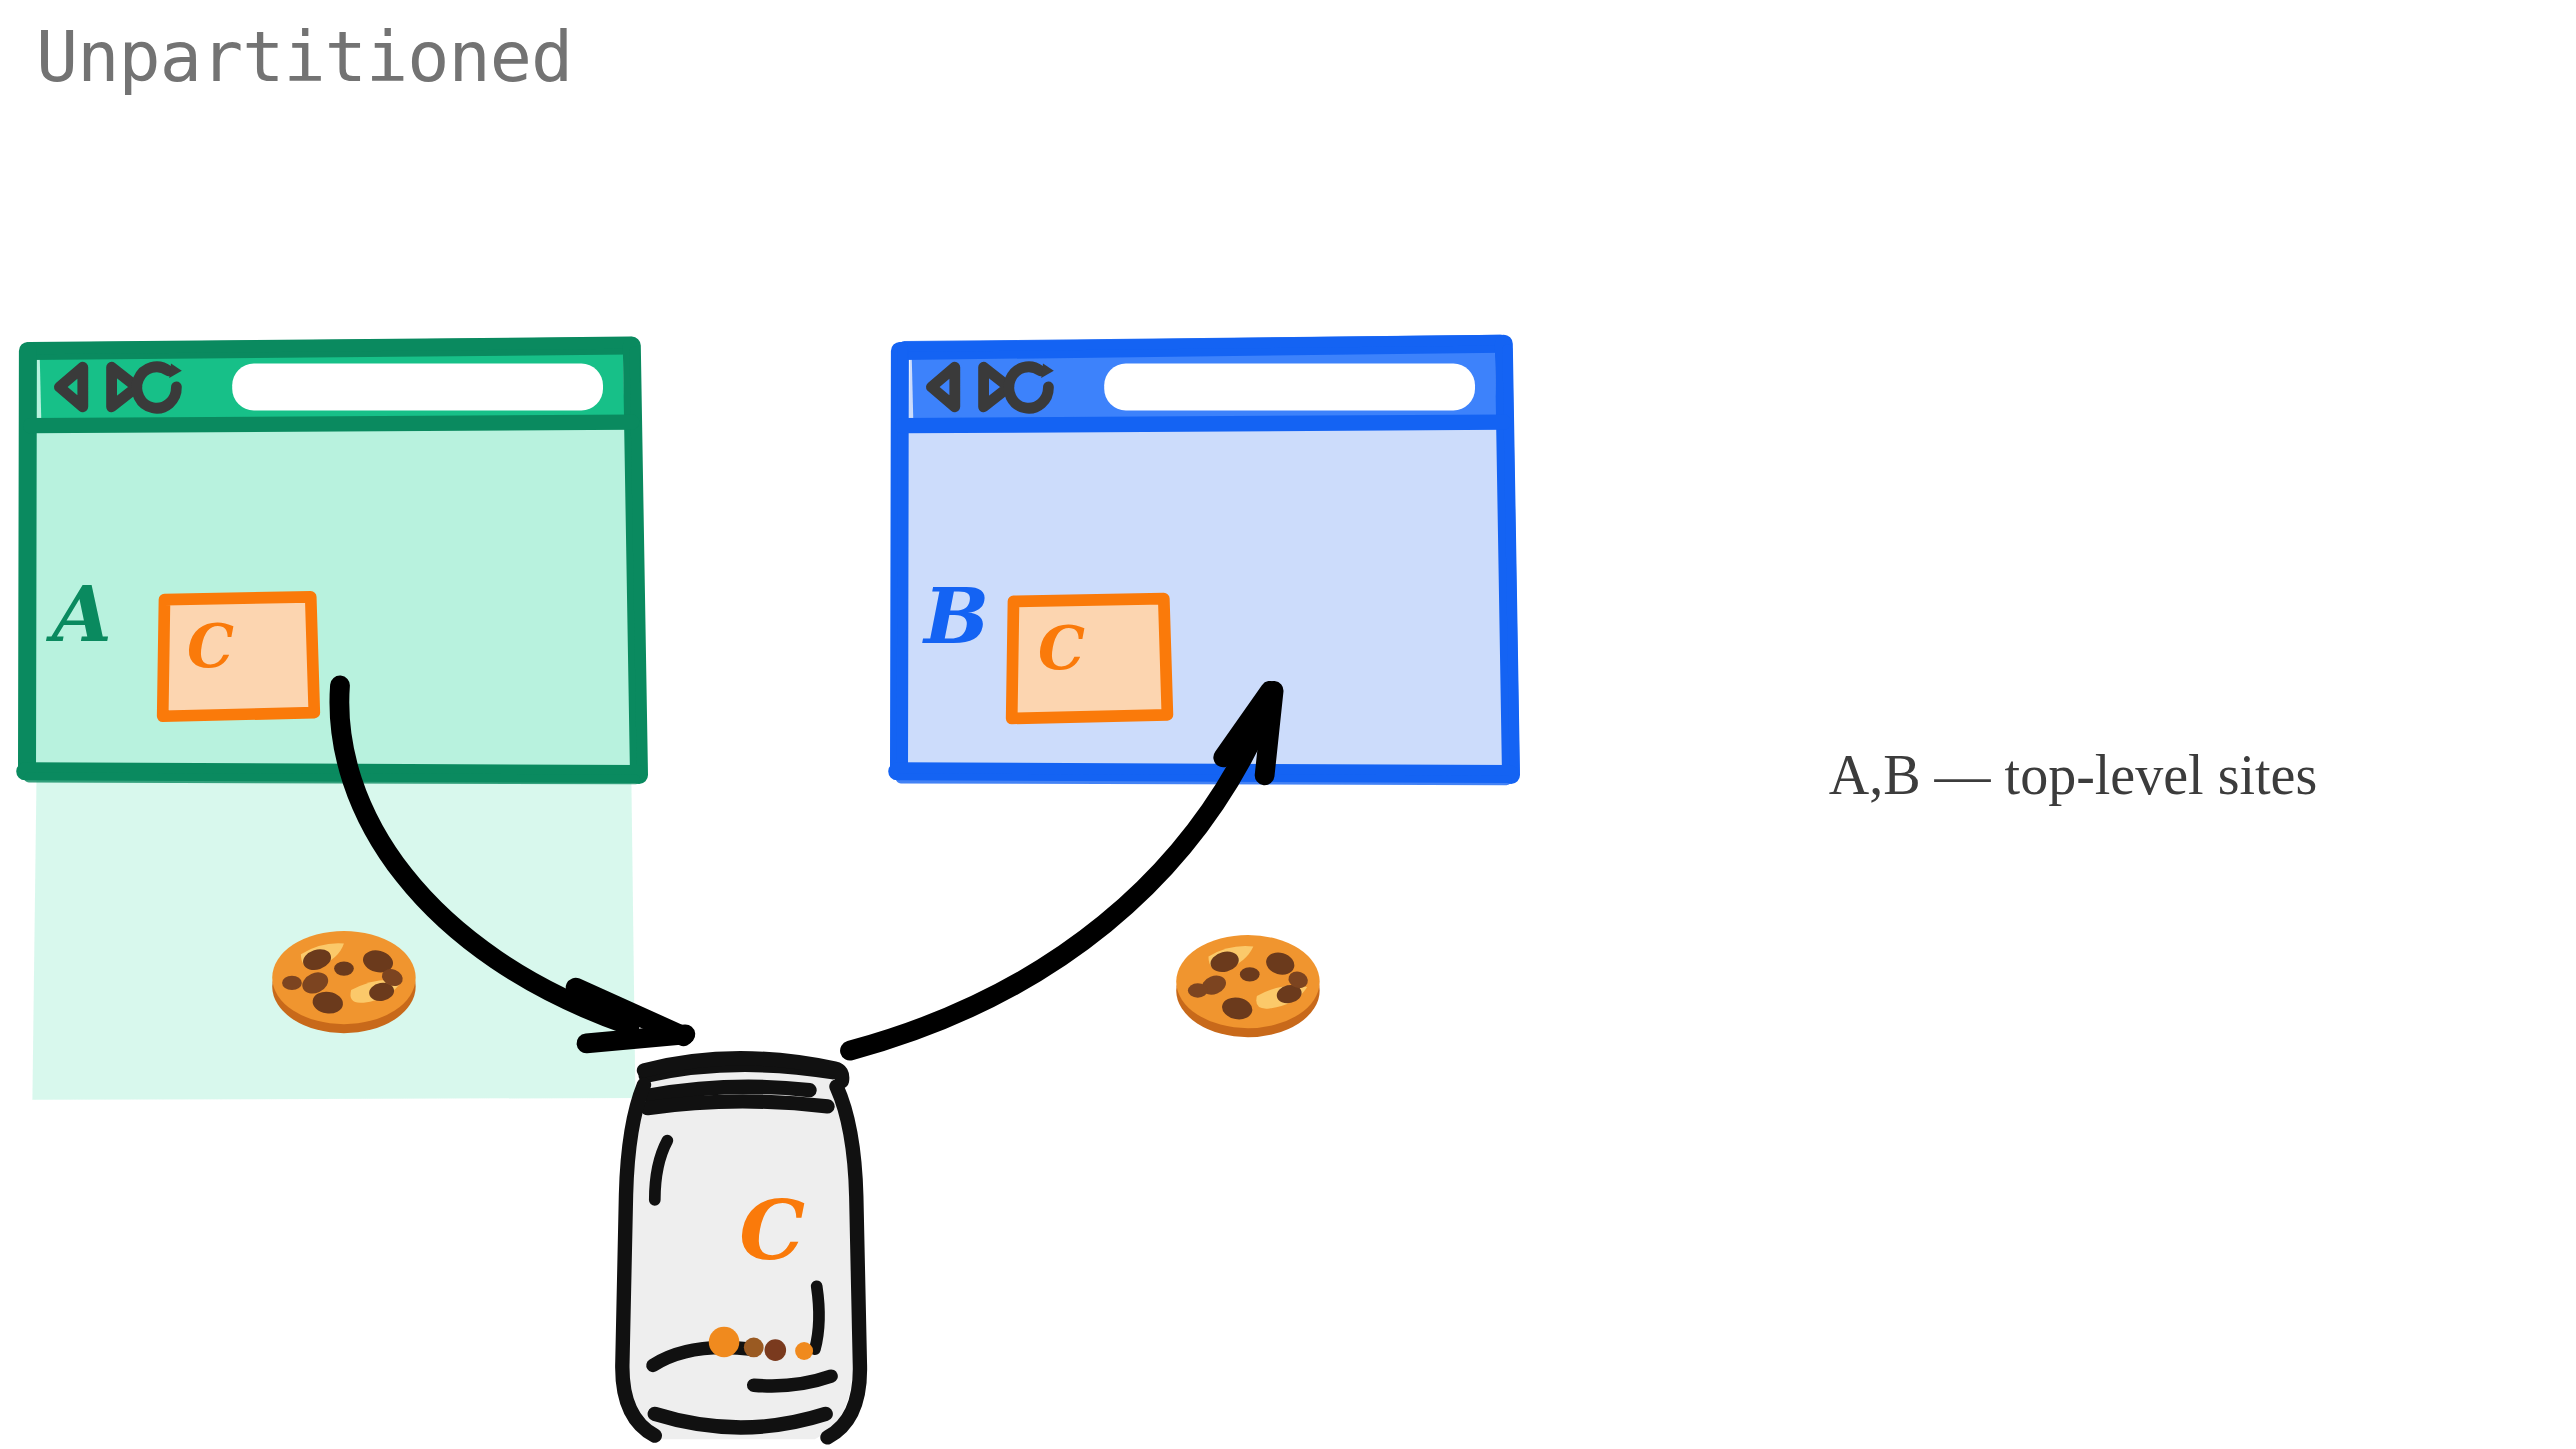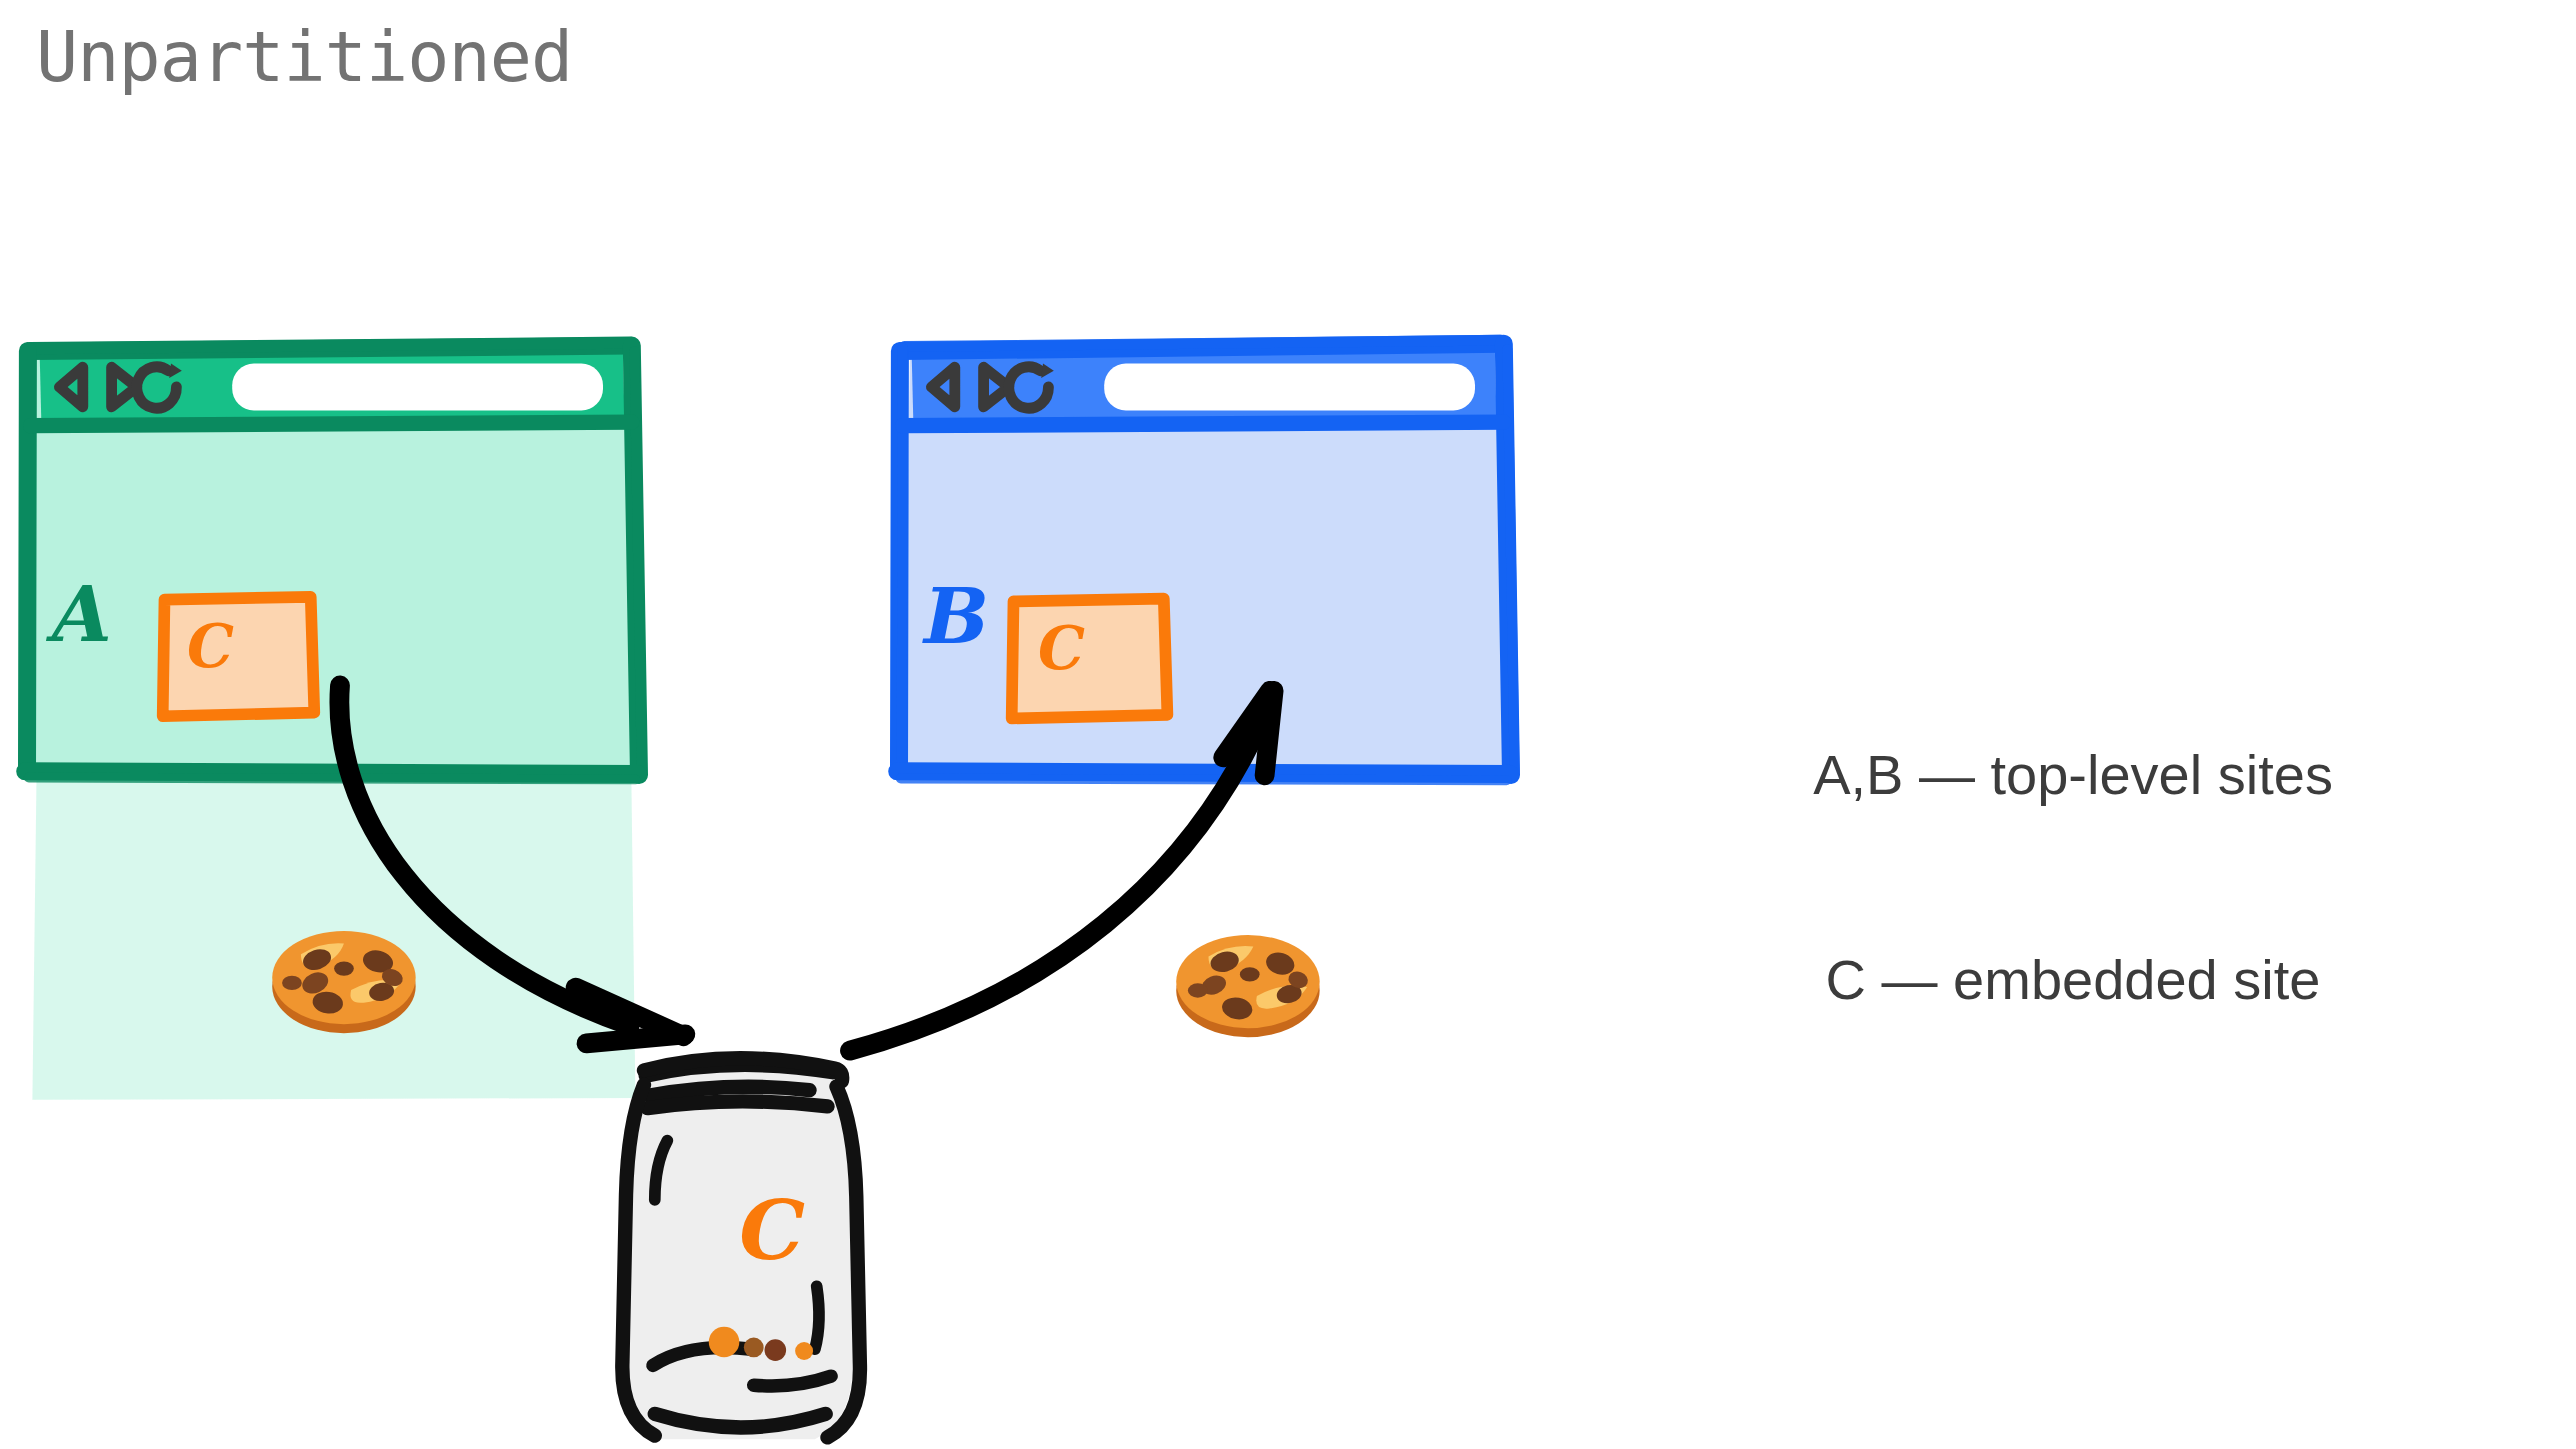--- a/index.html
+++ b/index.html
@@ -14,21 +14,21 @@
     position:absolute;left:36px;top:16px;
     font-family:"DejaVu Sans Mono","Liberation Mono",monospace;
     font-size:70px;font-weight:400;letter-spacing:-0.9px;
     color:#737373;white-space:pre;
   }
 
   
   #legend{
     position:absolute;left:1583px;top:604px;width:980px;
     text-align:center;
-    font-family:Liberation Sans, sans-serif;
+    font-family:Liberation Serif, serif;
     font-size:56px;line-height:1.22;color:#3c3c3c;white-space:pre;
   }
   #legend div{ }
 
   
   .window{position:absolute;}
   .window svg{position:absolute;left:0;top:0;overflow:visible;}
   .win-letter{
     position:absolute;
     font-family:"DejaVu Serif","Liberation Serif",serif;
@@ -129,21 +129,20 @@
         <g fill="none" stroke="#fa7a0a" stroke-width="13" stroke-linecap="round" stroke-linejoin="round">
           <path d="M5 6 L172 3 L176 132 L3 136 Z"></path>
         </g>
       </svg>
       <div class="cbox-letter" style="left:29px;top:23.4px;">C</div>
     </div>
   </div>
 
   <div id="legend">
     <div>A,B — top-level sites</div>
-    <div>C — embedded site</div>
   </div>
 
   <div class="cookie" style="left:265px;top:913px;width:157px;height:130px;">
     <svg width="157" height="130" viewBox="0 0 175 145">
       <ellipse cx="88" cy="82" rx="80" ry="52" fill="#c8691a"></ellipse>
       <ellipse cx="88" cy="72" rx="80" ry="52" fill="#f0952f"></ellipse>
       <path d="M40 46 q22 -14 48 -12 q-6 18 -30 26 q-18 4 -18 -14z" fill="#fbc96a"></path>
       <path d="M96 86 q30 -16 56 -10 q-12 20 -42 24 q-18 2 -14 -14z" fill="#fbc96a"></path>
       <ellipse cx="58" cy="52" rx="16" ry="11" fill="#6b3a1c" transform="rotate(-18 58 52)"></ellipse>
       <ellipse cx="126" cy="54" rx="17" ry="12" fill="#6b3a1c" transform="rotate(14 126 54)"></ellipse>

